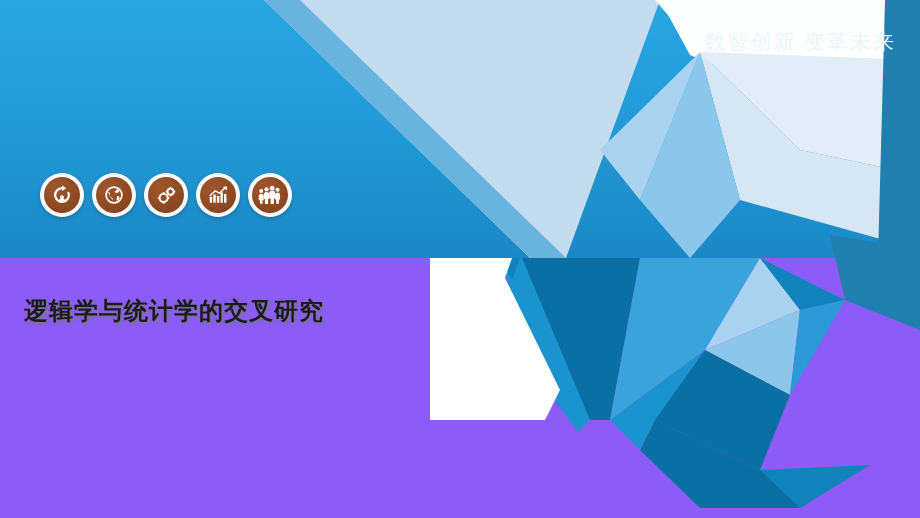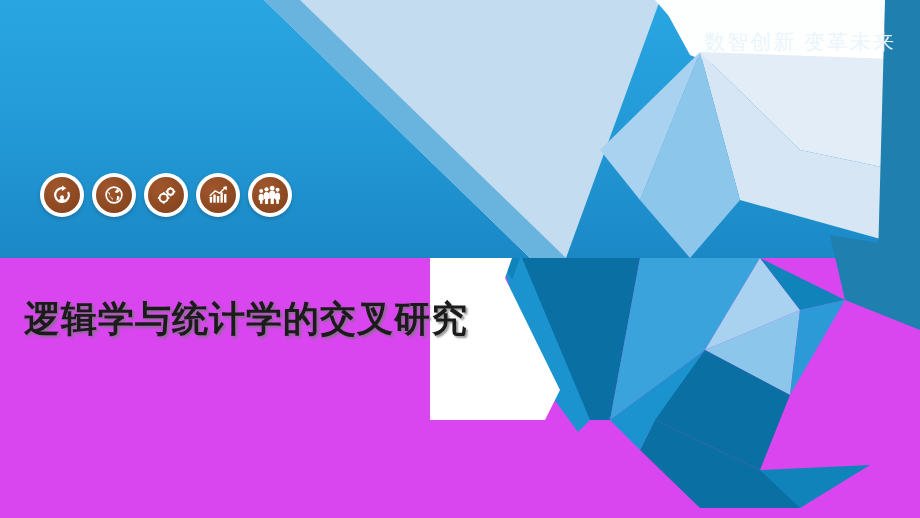--- a/index.html
+++ b/index.html
@@ -9,21 +9,21 @@
   }
   body {
     font-family: "Liberation Sans", "DejaVu Sans", sans-serif;
   }
 
   #slide {
     position: relative;
     width: 920px;
     height: 518px;
     overflow: hidden;
-    background: #d946ef;
+    background: #8b5cf6;
   }
 
   
   #header-band {
     position: absolute;
     left: 0;
     top: 0;
     width: 920px;
     height: 258px;
     background: linear-gradient(180deg, #29a6e2 0%, #239bd8 45%, #1b88c6 100%);
@@ -80,21 +80,21 @@
   }
   .icon-badge svg {
     display: block;
   }
 
   
   #title {
     position: absolute;
     left: 24px;
     top: 295px;
-    font-size: 36px;
+    font-size: 24px;
     font-weight: bold;
     color: #1b1b1b;
     letter-spacing: 1px;
     white-space: nowrap;
     text-shadow: 2px 2px 2px rgba(120,120,120,0.75);
   }
 </style>
 </head>
 <body>
 

